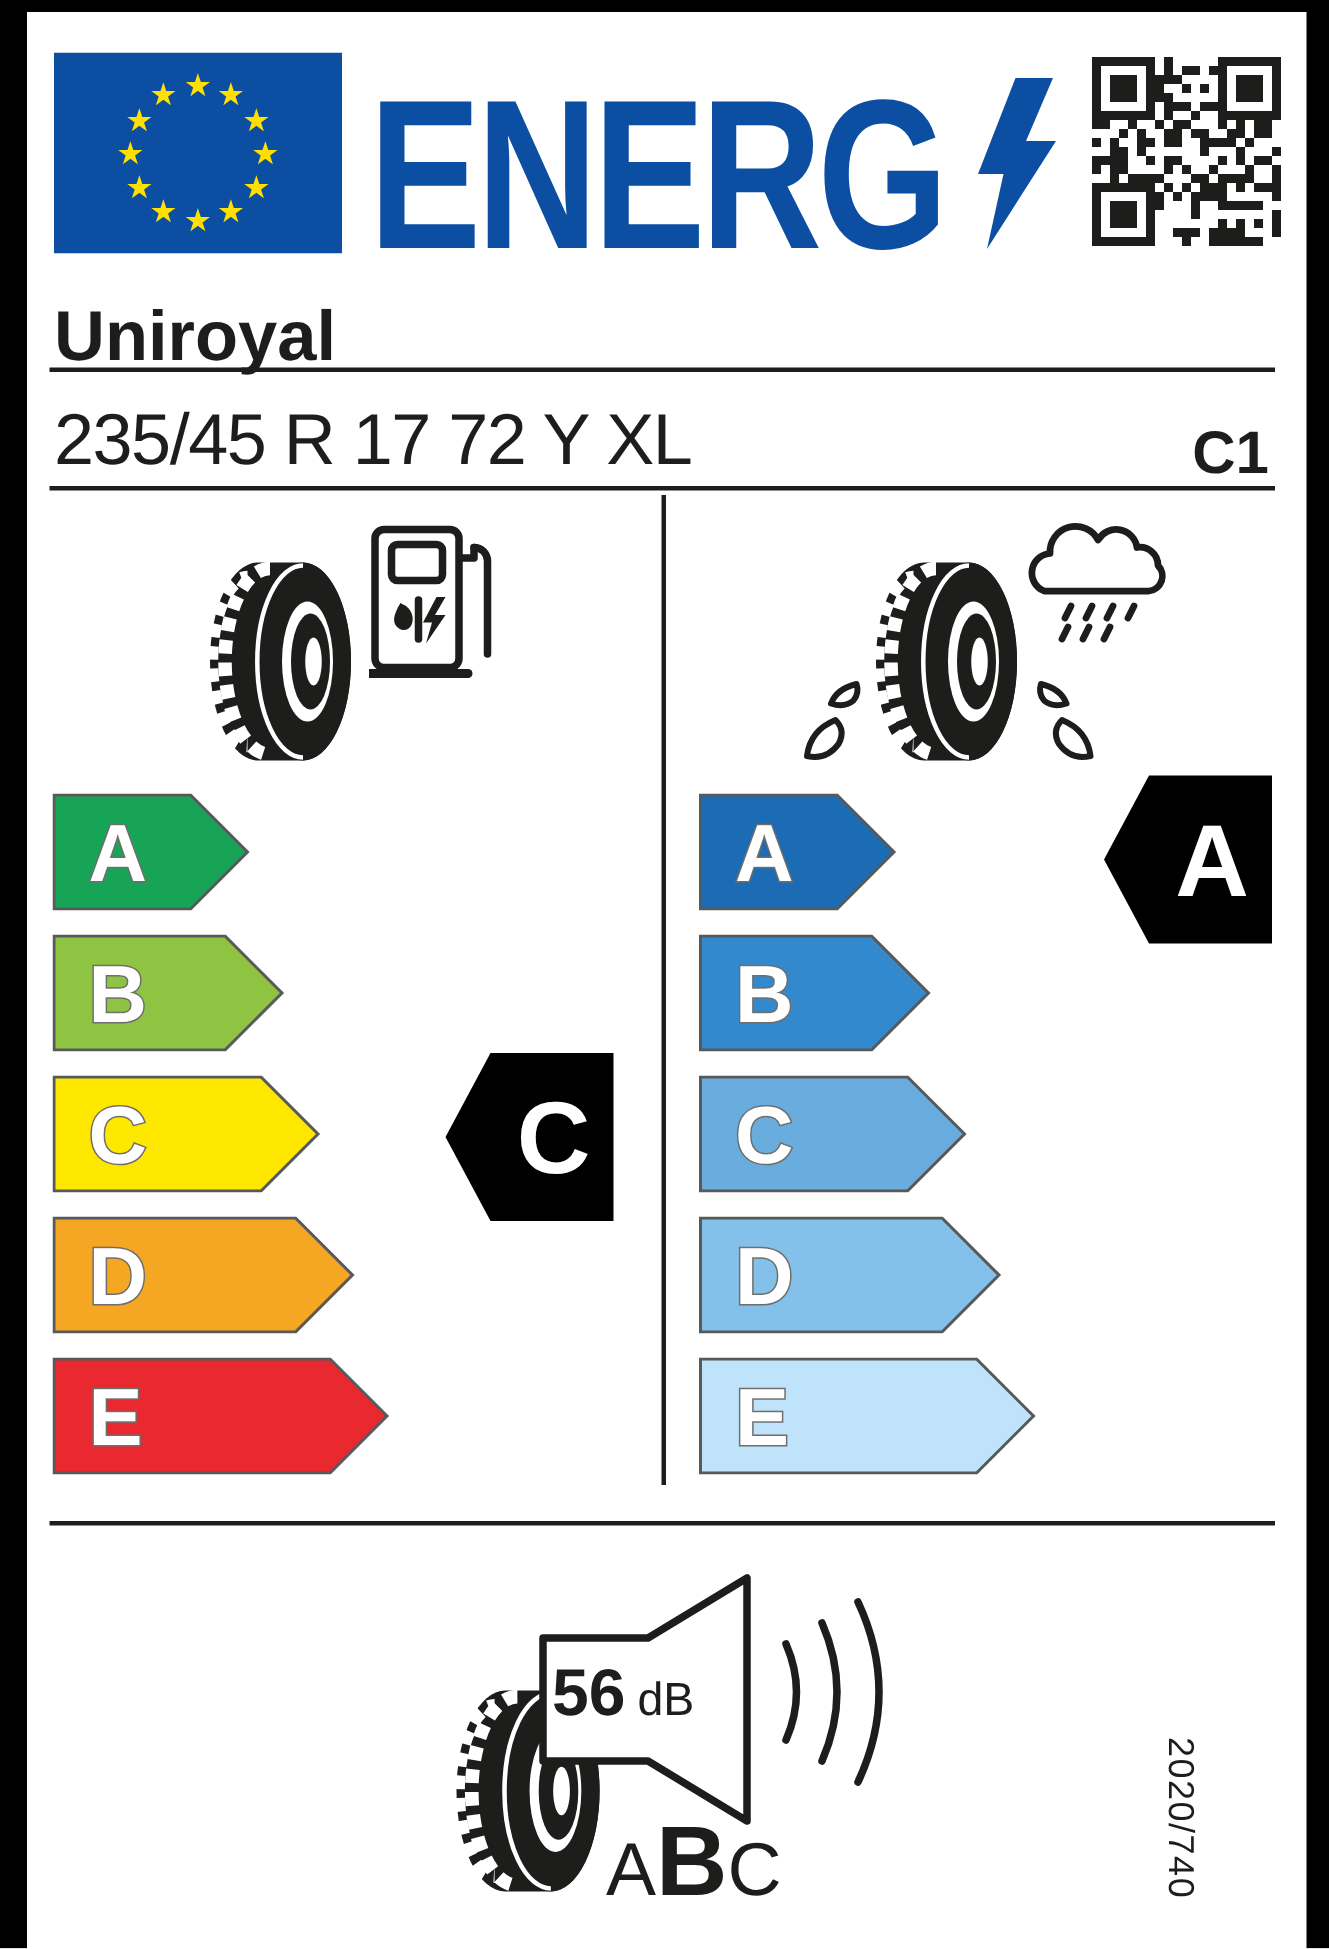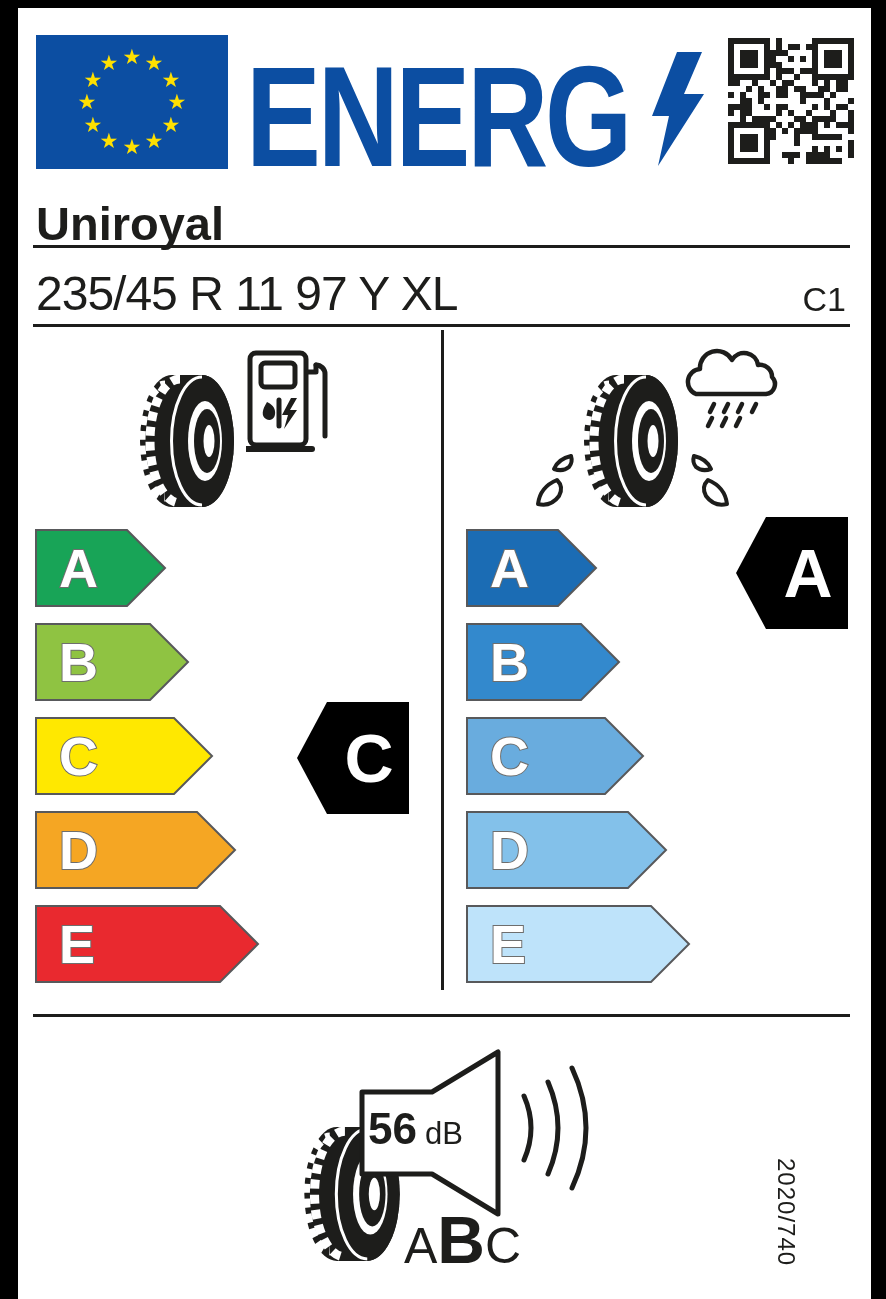--- a/index.html
+++ b/index.html
@@ -8,21 +8,21 @@
   .abs{position:absolute;}
   .border-strip{position:absolute;background:#000;}
   .hr{position:absolute;background:#1d1d1b;height:3px;}
   .vdiv{position:absolute;background:#1d1d1b;width:3px;}
   .flag{position:absolute;left:36px;top:35px;width:192px;height:134px;}
   .logo-text{position:absolute;left:246px;top:46px;font-size:142px;font-weight:bold;
              letter-spacing:-4px;line-height:1;transform:scaleX(0.79);transform-origin:left top;}
   .brand{position:absolute;left:36px;top:196px;font-size:47px;font-weight:bold;}
   .label-id{position:absolute;right:38px;top:198px;font-size:38px;}
   .tyre-size{position:absolute;left:36px;top:266px;font-size:48px;letter-spacing:-1px;}
-  .tyre-class{position:absolute;right:40px;top:280px;font-size:34px;}
+  .tyre-class{position:absolute;right:40px;top:280px;font-size:40px;font-weight:bold;}
   .grade-arrow{position:absolute;}
   .grade-letter{font-family:"Liberation Sans",sans-serif;font-size:54px;font-weight:bold;
                 fill:#fff;stroke:#6e6e6d;stroke-width:2px;paint-order:stroke;}
   .rating-arrow{position:absolute;}
   .rating-letter{font-family:"Liberation Sans",sans-serif;font-size:68px;font-weight:bold;
                  fill:#fff;text-anchor:middle;}
   .noise-db{position:absolute;left:368px;top:1104px;width:140px;display:flex;
             align-items:baseline;gap:8px;}
   .noise-value{font-size:44px;font-weight:bold;}
   .noise-unit{font-size:31px;text-align:center;}
@@ -206,21 +206,21 @@
       <rect x="90" y="6" width="30" height="30" fill="#fff"></rect>
       <rect x="96" y="12" width="18" height="18" fill="#1d1d1b"></rect>
       <rect x="0" y="84" width="42" height="42" fill="#1d1d1b"></rect>
       <rect x="6" y="90" width="30" height="30" fill="#fff"></rect>
       <rect x="12" y="96" width="18" height="18" fill="#1d1d1b"></rect>
     </svg>
 
   <div class="brand">Uniroyal</div>
   <div class="hr" style="left:33px;top:245px;width:817px"></div>
 
-  <div class="tyre-size">235/45 R 11 97 Y XL</div>
+  <div class="tyre-size">235/45 R 17 72 Y XL</div>
   <div class="tyre-class">C1</div>
   <div class="hr" style="left:33px;top:324px;width:817px"></div>
 
   <div class="vdiv" style="left:441px;top:330px;height:660px"></div>
 
   <svg width="0" height="0" style="position:absolute">
     <symbol id="tire" viewBox="0 0 106 136">
       <path d="M40,2 A32,66 0 0 0 40,134 L70,134 A32,66 0 0 0 70,2 Z" fill="#1d1d1b"></path>
       <ellipse cx="70" cy="68" rx="32" ry="66" fill="#1d1d1b"></ellipse>
       <path d="M48,6 A30,62 0 0 0 48,130" stroke="#fff" stroke-width="9" fill="none" stroke-dasharray="9 6"></path>

